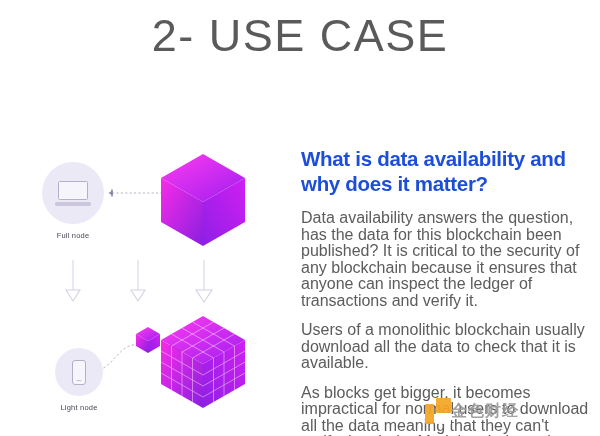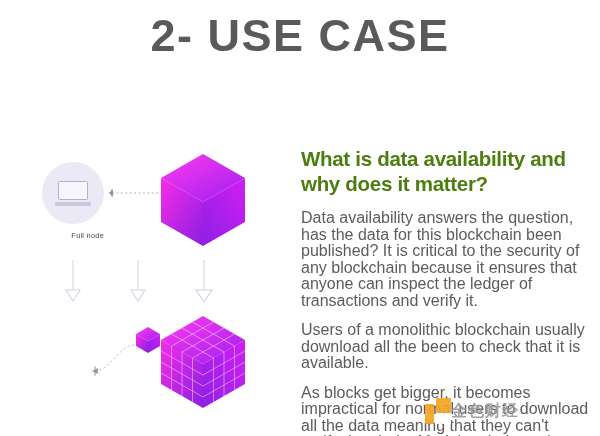--- a/index.html
+++ b/index.html
@@ -16,21 +16,21 @@
   }
 
   
   .slide-title {
     position: absolute;
     left: 0;
     top: 6px;
     width: 600px;
     text-align: center;
     font-size: 45px;
-    font-weight: bold;
+    font-weight: normal;
     letter-spacing: 1.5px;
     color: #5a5a5a;
     line-height: 60px;
     white-space: nowrap;
   }
 
   
   .diagram {
     position: absolute;
     left: 0;
@@ -54,21 +54,21 @@
     justify-content: center;
     box-sizing: border-box;
   }
   .node-label {
     margin-top: 7px;
     font-size: 7.5px;
     color: #4b4759;
     letter-spacing: .2px;
   }
 
-  .full-node { left: 42px; top: 62px; text-align: right; }
+  .full-node { left: 42px; top: 62px; }
   .light-node { left: 48px; top: 248px; }
   .light-node .node-bubble { width: 48px; height: 48px; margin: 0 auto; }
   .light-node { width: 62px; }
 
   
   .laptop {
     width: 36px; height: 25px; position: relative;
   }
   .laptop .lid {
     position: absolute; left: 3px; top: 0;
@@ -122,21 +122,21 @@
     position: absolute;
     left: 301px;
     top: 146px;
     width: 290px;
   }
   .content h2 {
     margin: 0 0 14px 0;
     font-size: 20.5px;
     line-height: 25px;
     font-weight: bold;
-    color: #4d7c0f;
+    color: #1d4ed8;
     letter-spacing: -.3px;
   }
   .content p {
     margin: 0 0 13px 0;
     font-size: 16px;
     line-height: 16.5px;
     color: #5c5c5c;
   }
   .content p:last-child { margin-bottom: 8px; }
 
@@ -220,20 +220,26 @@
   <div class="node full-node">
     <div class="node-bubble">
       <div class="laptop">
         <div class="lid"></div>
         <div class="base"></div>
       </div>
     </div>
     <div class="node-label">Full node</div>
   </div>
 
+  <div class="node light-node">
+    <div class="node-bubble">
+      <div class="phone"></div>
+    </div>
+    <div class="node-label">Light node</div>
+  </div>
 
   <div class="cube-wrap cube-big">
     <svg width="90" height="100" viewBox="0 0 90 100">
       <defs>
         <linearGradient id="gTop" x1="0" y1="0" x2="0.9" y2="1">
           <stop offset="0%" stop-color="#ff3bf0"></stop>
           <stop offset="100%" stop-color="#a31ff0"></stop>
         </linearGradient>
         <linearGradient id="gLeft" x1="0" y1="0" x2="1" y2="1">
           <stop offset="0%" stop-color="#f72ce8"></stop>
@@ -327,21 +333,21 @@
       <polygon points="1,9 13,16 13,28 1,21" fill="url(#mLeft)"></polygon>
       <polygon points="25,9 13,16 13,28 25,21" fill="url(#mRight)"></polygon>
     </svg>
   </div>
 
 </div>
 
 <div class="content">
   <h2>What is data availability and why does it matter?</h2>
   <p>Data availability answers the question, has the data for this blockchain been published? It is critical to the security of any blockchain because it ensures that anyone can inspect the ledger of transactions and verify it.</p>
-  <p>Users of a monolithic blockchain usually download all the been to check that it is available.</p>
+  <p>Users of a monolithic blockchain usually download all the data to check that it is available.</p>
   <p>As blocks get bigger, it becomes impractical for normal users to download all the data meaning that they can't verify the chain. Modular chains solve this problem by making it possible for users to verify very large blocks using a technology called data availability sampling.</p>
 </div>
 
 <div class="watermark">
   <div class="wm-logo">
     <div class="bar-l"></div>
     <div class="bar-r"></div>
     <div class="notch"></div>
   </div>
   <div class="wm-text">金色财经</div>

